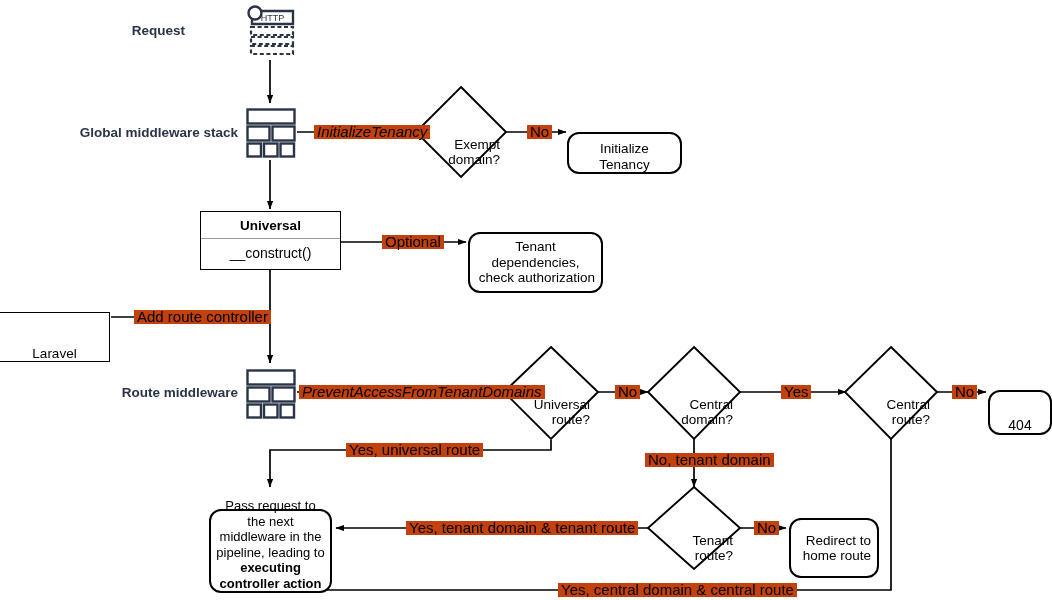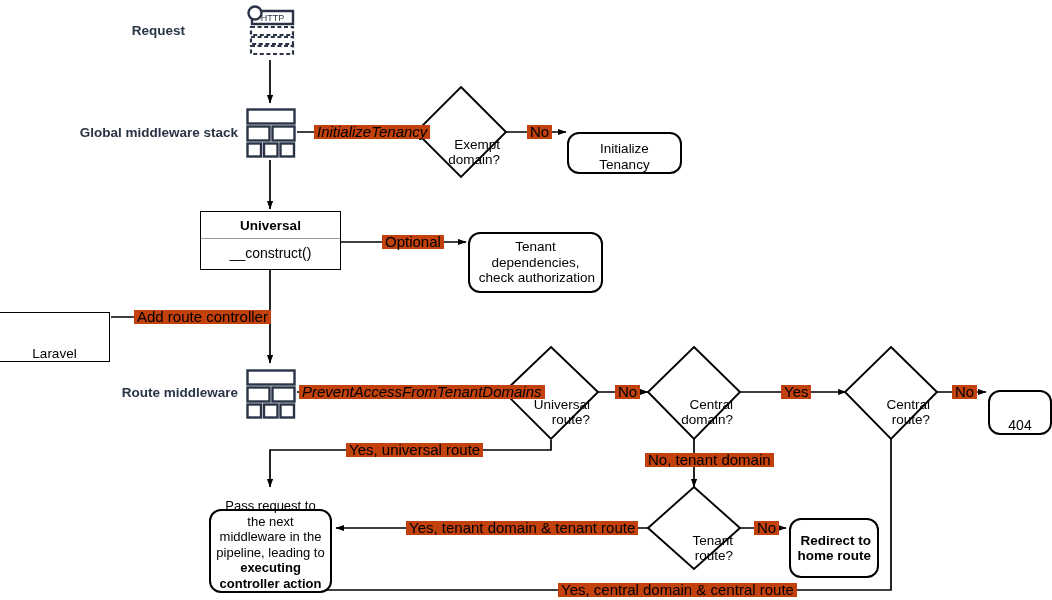--- a/index.html
+++ b/index.html
@@ -174,21 +174,21 @@
   </div>
 
   <div class="node rect" style="left:-1px;top:292px;width:111px;height:50px;">
     <div class="txt">Laravel</div>
   </div>
 
   <div class="node rounded" style="left:988px;top:370px;width:64px;height:45px;">
     <div class="txt txt-404">404</div>
   </div>
 
-  <div class="node rounded" style="left:789px;top:498px;width:90px;height:60px;flex-direction:column;font-weight:bold;">
+  <div class="node rounded" style="left:789px;top:498px;width:90px;height:60px;flex-direction:column;">
     <div class="txt">Redirect to</div>
     <div class="txt">home route</div>
   </div>
 
   <div class="node rounded" style="left:209px;top:489px;width:123px;height:84px;">
     <div class="pass-box-txt"><span>Pass request to the next middleware in the pipeline, leading to </span><b>executing controller action</b></div>
   </div>
 
   <div class="edge-label ital" style="left:314px;top:125px;">InitializeTenancy</div>
   <div class="edge-label" style="left:527px;top:125px;">No</div>

